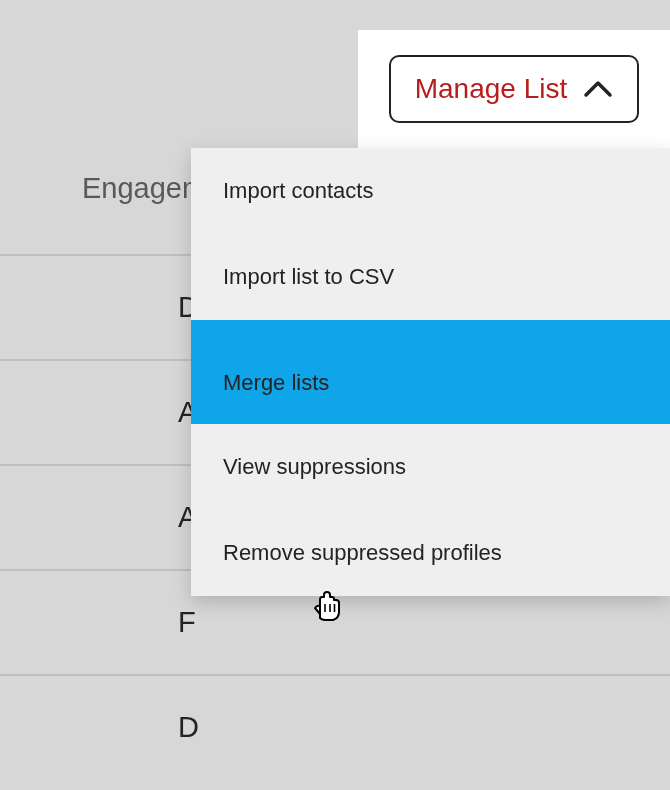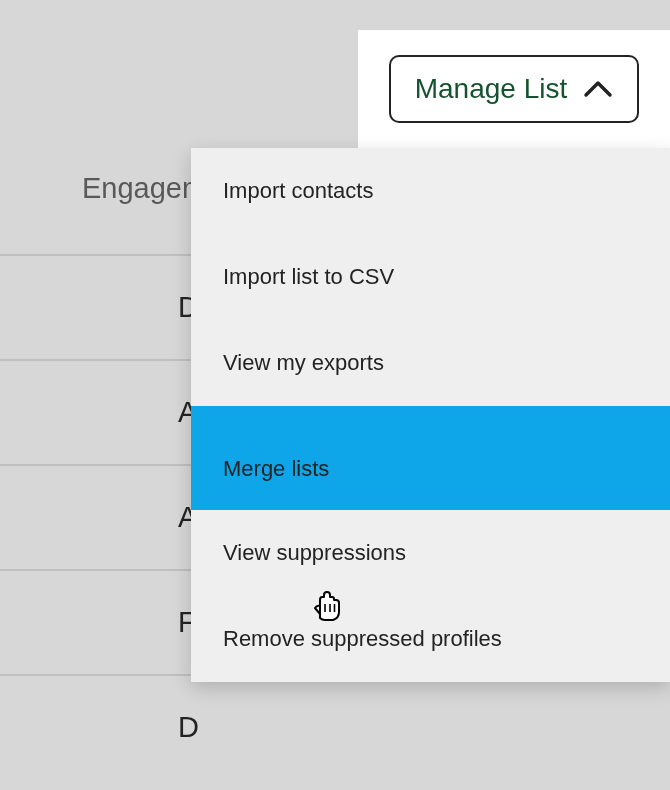--- a/index.html
+++ b/index.html
@@ -53,21 +53,21 @@
       border: 2px solid #232323;
       border-radius: 10px;
       padding: 16px 24px;
       display: flex;
       align-items: center;
       gap: 16px;
       background: #ffffff;
       cursor: pointer;
       font-size: 28px;
       font-weight: 500;
-      color: #14532d;
+      color: #b91c1c;
       font-family: inherit;
     }
     .chevron {
       width: 30px;
       height: 18px;
       display: flex;
       align-items: center;
       justify-content: center;
     }
     .dropdown-menu {
@@ -128,21 +128,20 @@
       <svg width="30" height="18" viewBox="0 0 30 18">
         <polyline points="3,15 15,3 27,15" fill="none" stroke="#232323" stroke-width="3.5" stroke-linecap="round" stroke-linejoin="round"></polyline>
       </svg>
     </span>
   </button>
 </div>
 
 <div class="dropdown-menu" id="dropdown-menu">
     <div class="dropdown-item">Import contacts</div>
     <div class="dropdown-item">Import list to CSV</div>
-    <div class="dropdown-item">View my exports</div>
     <div class="dropdown-item hovered">Merge lists</div>
     <div class="dropdown-item">View suppressions</div>
     <div class="dropdown-item">Remove suppressed profiles</div>
   </div>
 
 <div class="cursor">
   <svg width="34" height="36" viewBox="0 0 34 36">
     <path d="M10 30 L10 12 Q10 9 12 9 L14 9 L14 7 Q14 4 17 4 Q20 4 20 7 L20 9 L22 9 Q24 9 24 11 L24 12 L26 12 Q29 12 29 15 L29 24 Q29 30 23 32 L15 32 Q12 32 10 30 Z M5 20 L10 26 L10 18 Q7 17 5 20 Z" fill="#ffffff" stroke="#000000" stroke-width="2" stroke-linejoin="round"></path>
     <line x1="15" y1="16" x2="15" y2="24" stroke="#000000" stroke-width="1.6"></line>
     <line x1="20" y1="16" x2="20" y2="24" stroke="#000000" stroke-width="1.6"></line>

